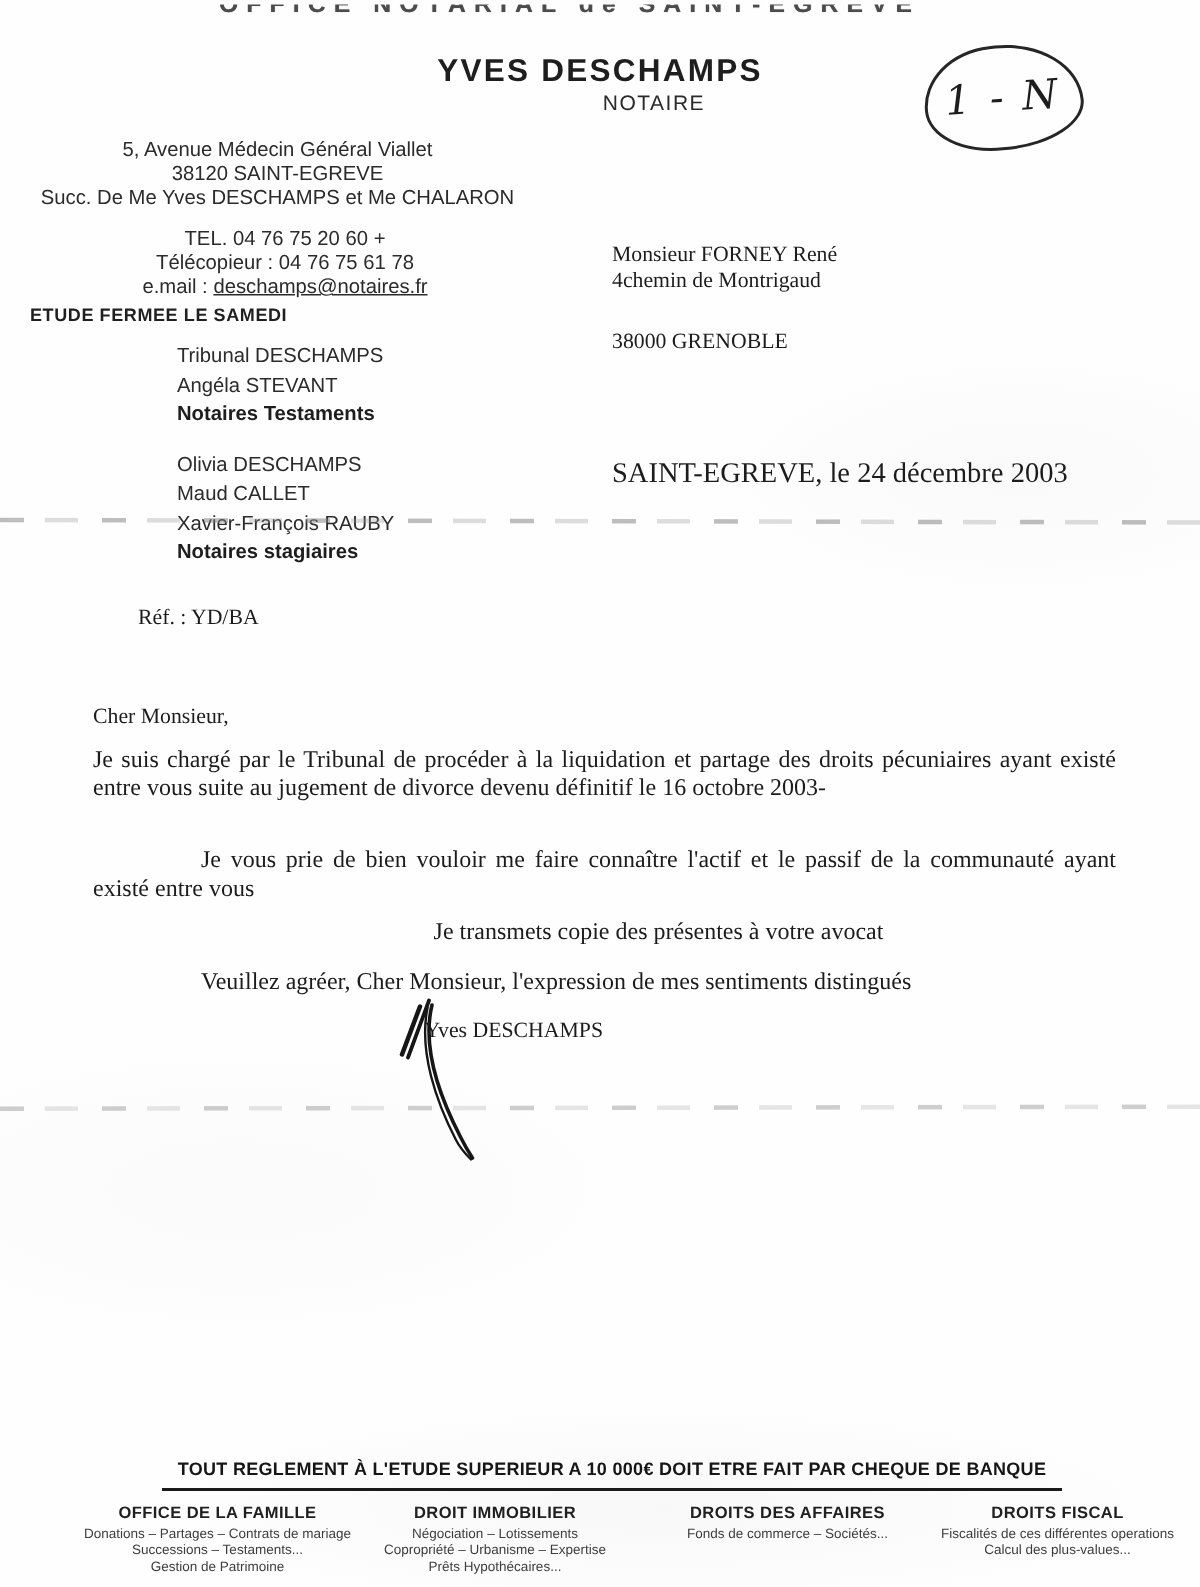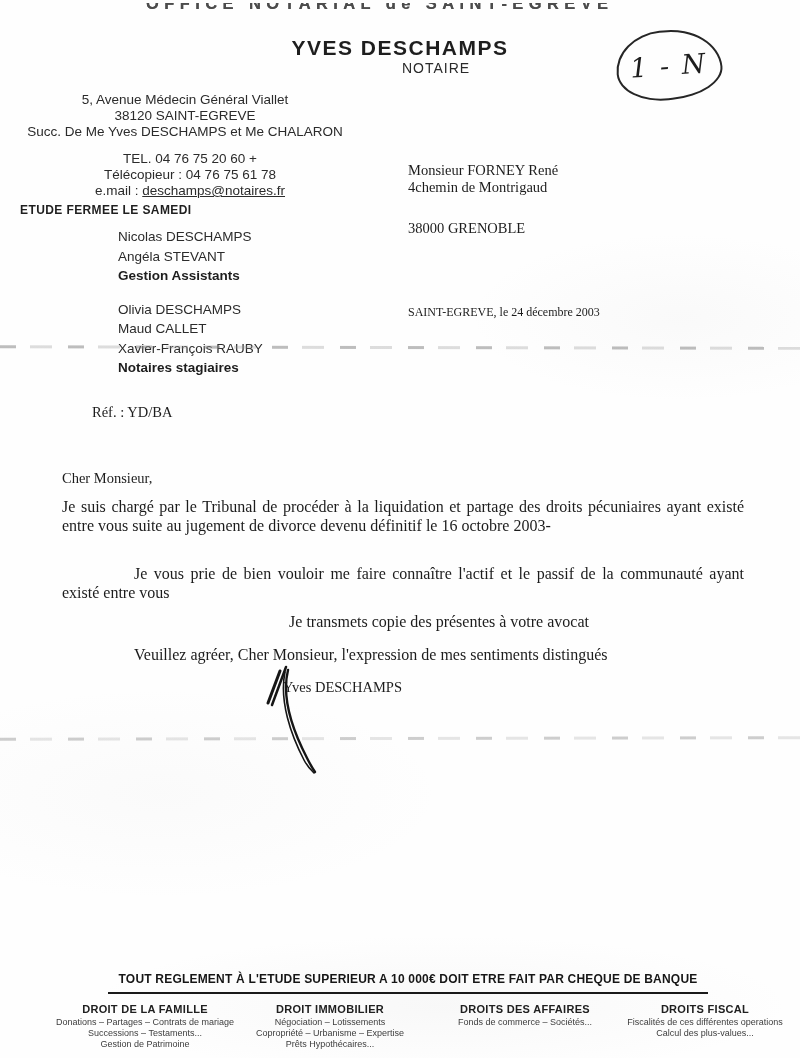--- a/index.html
+++ b/index.html
@@ -33,21 +33,21 @@
   .tel{left:20px;top:151px;width:340px;text-align:center;font-size:13.5px;line-height:16px;color:#2b2b2b;}
   .tel .email{text-decoration:underline;}
   .closed{left:20px;top:203px;width:340px;text-align:left;font-size:12px;font-weight:bold;letter-spacing:.4px;color:#1f1f1f;}
   .staff{left:118px;top:227px;font-size:13.5px;line-height:19.5px;color:#2b2b2b;}
   .staff .role{font-weight:bold;color:#1d1d1d;}
   .staff .gap{height:14px;}
   
   .serif{font-family:"Liberation Serif",serif;color:#1c1c1c;}
   .recipient{left:408px;top:162px;font-size:14.5px;line-height:17px;}
   .recipient .gap{height:24px;}
-  .dateline{left:408px;top:305px;font-size:12px;}
+  .dateline{left:408px;top:305px;font-size:19px;}
   .refline{left:92px;top:404px;font-size:14.5px;}
   .refline .u{}
   .salutation{left:62px;top:470px;font-size:14.5px;}
   .para{left:62px;width:682px;font-size:16px;line-height:19px;text-align:justify;}
   .p1{top:497px;}
   .p2{top:564px;text-indent:72px;}
   .p3{top:612px;text-indent:72px;text-align:center;}
   .p4{top:645px;text-indent:72px;text-align:left;}
   .sig-name{left:283px;top:679px;font-size:14.5px;}
   .sig-svg{left:252px;top:663px;}
@@ -89,23 +89,23 @@
 
   <div class="abs tel">
     <div>TEL. 04 76 75 20 60 +</div>
     <div>Télécopieur : 04 76 75 61 78</div>
     <div><span>e.mail : </span><span class="email">deschamps@notaires.fr</span></div>
   </div>
 
   <div class="abs closed">ETUDE FERMEE LE SAMEDI</div>
 
   <div class="abs staff">
-    <div>Nicolas DESCHAMPS</div>
+    <div>Tribunal DESCHAMPS</div>
     <div>Angéla STEVANT</div>
-    <div class="role">Gestion Assistants</div>
+    <div class="role">Notaires Testaments</div>
     <div class="gap"></div>
     <div>Olivia DESCHAMPS</div>
     <div>Maud CALLET</div>
     <div>Xavier-François RAUBY</div>
     <div class="role">Notaires stagiaires</div>
   </div>
 
   <div class="abs serif recipient">
     <div>Monsieur FORNEY René</div>
     <div>4chemin de Montrigaud</div>
@@ -131,21 +131,21 @@
     <path d="M34,4 L20,42" stroke="#161616" stroke-width="2.5" fill="none" stroke-linecap="round"></path>
     <path d="M36,7 C29,36 42,70 55,95 C58,101 61,106 63,109" stroke="#161616" stroke-width="2.4" fill="none" stroke-linecap="round"></path>
     <path d="M33,9 C27,38 39,72 52,97 C55,103 59,107 62,110" stroke="#161616" stroke-width="1.6" fill="none" stroke-linecap="round"></path>
   </svg>
 
   <div class="abs crease crease2"></div>
 
   <div class="abs banner">TOUT REGLEMENT À L'ETUDE SUPERIEUR A 10 000€ DOIT ETRE FAIT PAR CHEQUE DE BANQUE</div>
 
   <div class="abs fcol fc1">
-    <div class="ft">DROIT DE LA FAMILLE</div>
+    <div class="ft">OFFICE DE LA FAMILLE</div>
     <div class="fl">Donations – Partages – Contrats de mariage</div>
     <div class="fl">Successions – Testaments...</div>
     <div class="fl">Gestion de Patrimoine</div>
   </div>
   <div class="abs fcol fc3">
     <div class="ft">DROITS DES AFFAIRES</div>
     <div class="fl">Fonds de commerce – Sociétés...</div>
   </div>
   <div class="abs fcol fc2">
     <div class="ft">DROIT IMMOBILIER</div>

